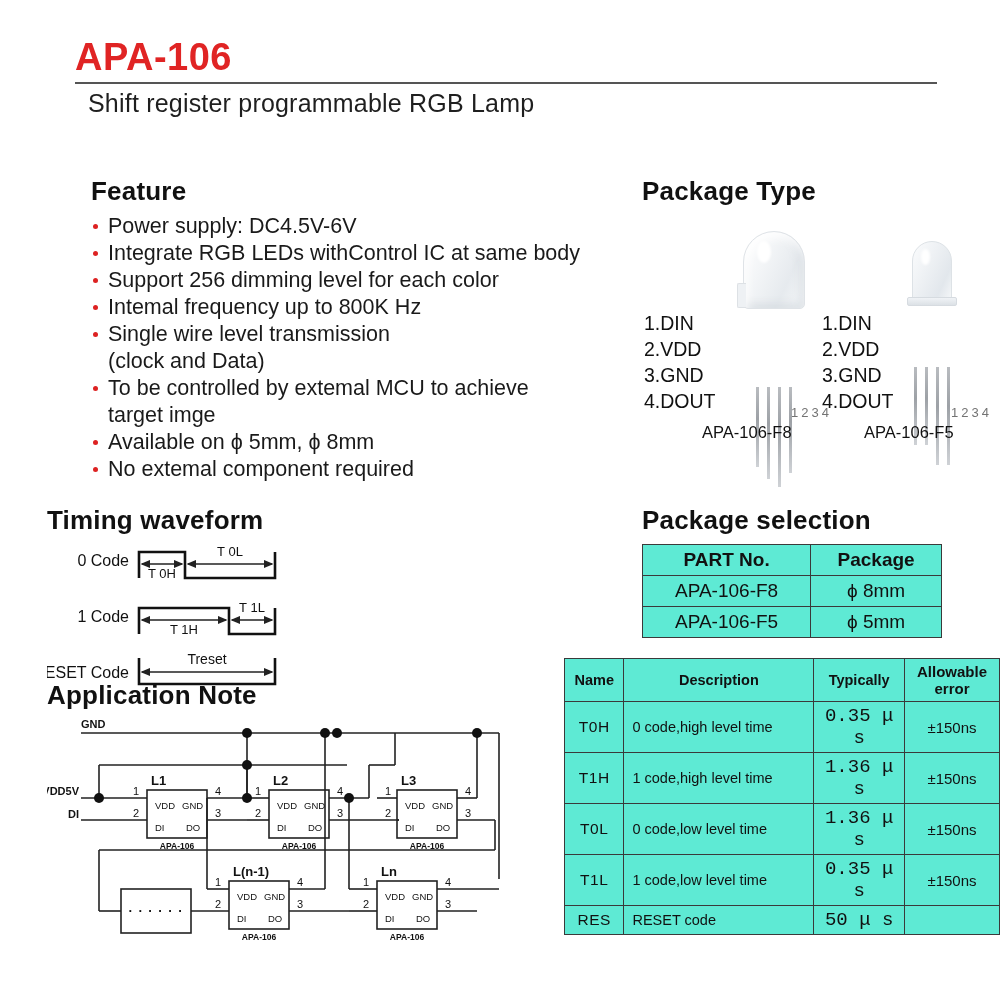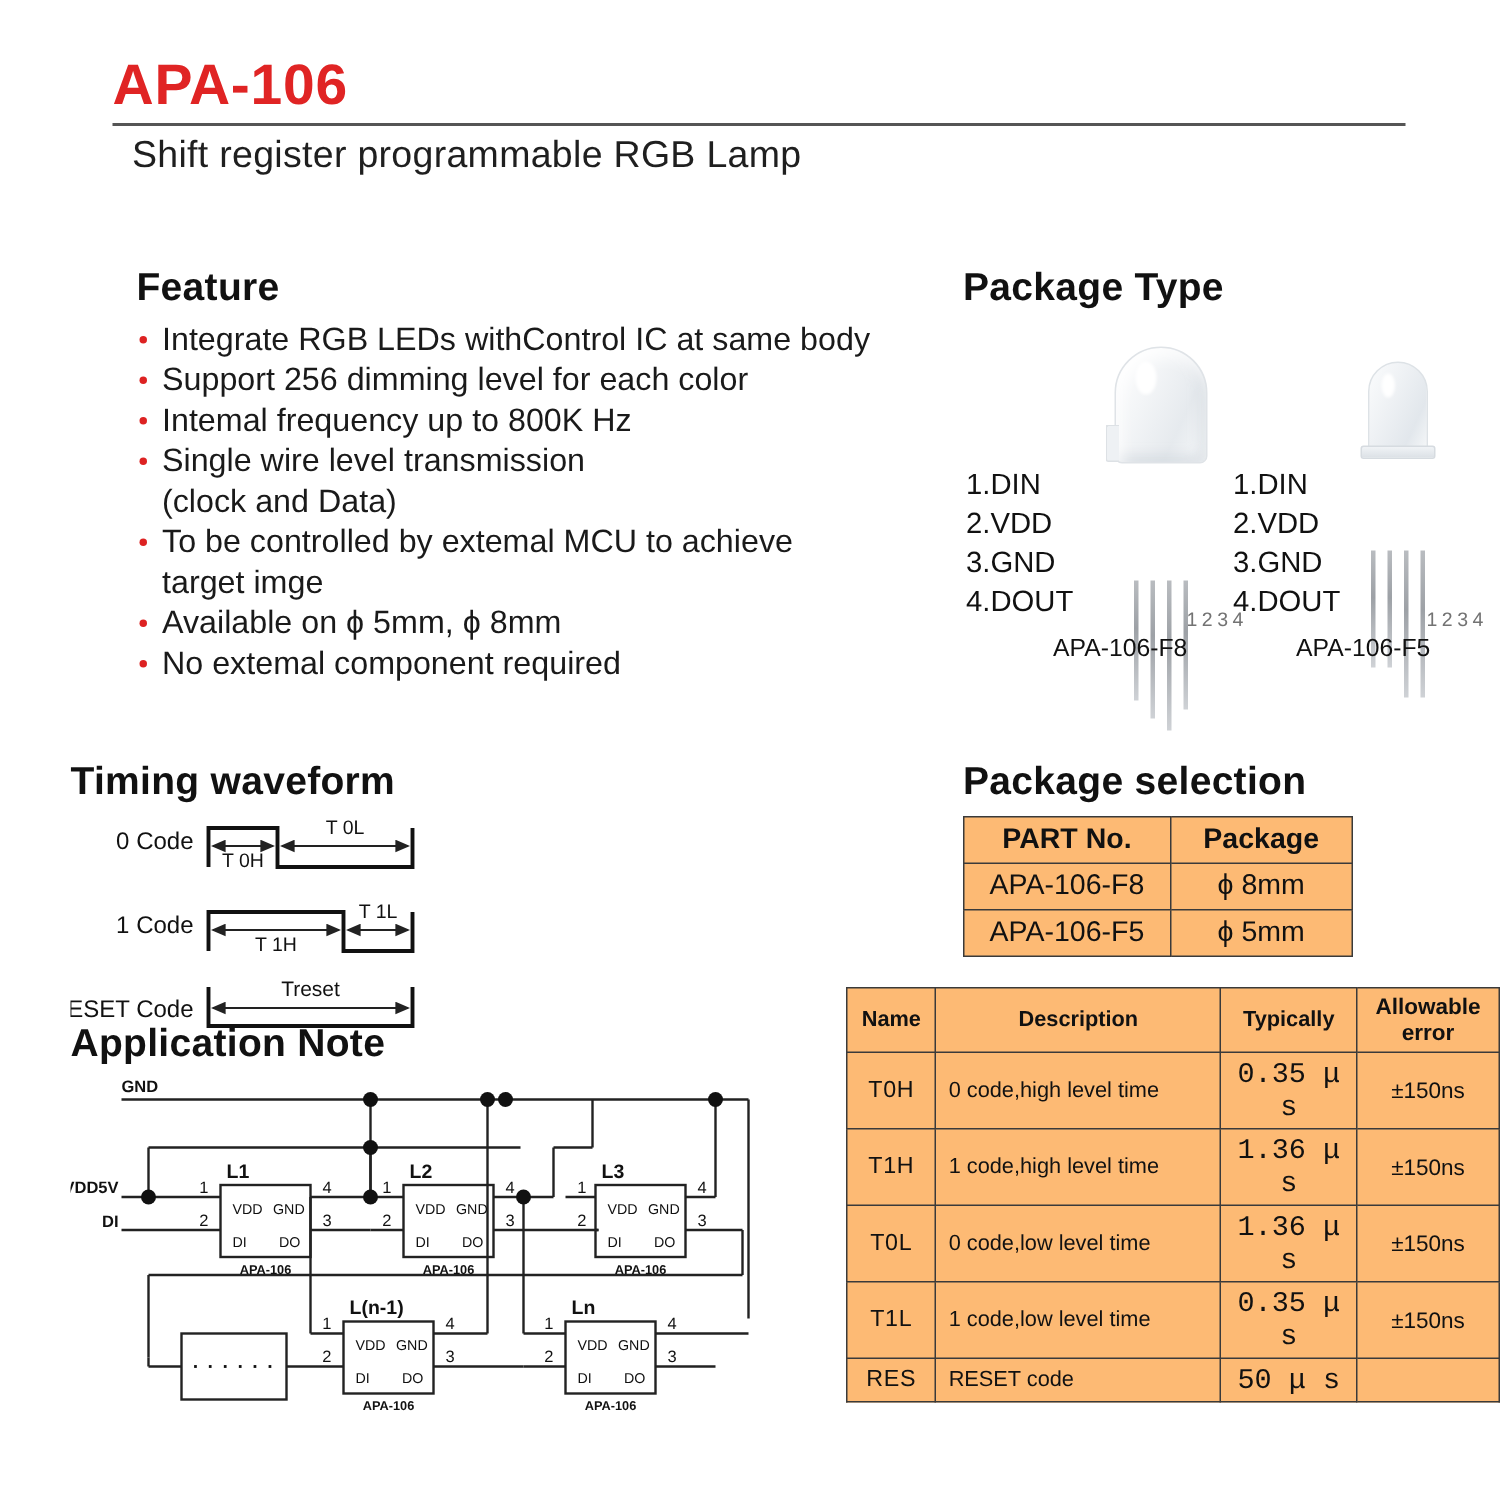--- a/index.html
+++ b/index.html
@@ -88,22 +88,22 @@
   }
 
   .pin-nums { position:absolute; font-size:13px; letter-spacing:3px; color:#737373;margin-left:37px; }
   .pkg-cap { position:absolute; font-size:16.5px; color:#111; }
 
   
   #timing-block { position:absolute; left:47px; top:505px; width:400px; }
   #timing-svg { margin-top:6px; }
 
   
-  #pkgsel-block { position:absolute; left:642px; top:505px; width:260px; }
-  table.grid { border-collapse:collapse; margin-top:8px; background:#fdba74; }
+  #pkgsel-block { position:absolute; left:642px; top:505px; width:300px; }
+  table.grid { border-collapse:collapse; margin-top:8px; background:#5eead4; }
   table.grid th, table.grid td {
     border:1.6px solid #3a3a3a; text-align:center; color:#111;
   }
   #pkgsel-table th { font-size:19px; font-weight:bold; padding:4px 12px; }
   #pkgsel-table td { font-size:19px; padding:4px 12px; }
   #pkgsel-table td.part { font-weight:normal; }
 
   
   #timingtbl-block { position:absolute; left:564px; top:650px; }
   #timing-table th { font-size:14.5px; font-weight:bold; padding:4px 6px; }
@@ -125,20 +125,21 @@
 
 <div id="header">
   <div id="part-number">APA-106</div>
   <div id="title-rule"></div>
   <div id="subtitle">Shift register programmable RGB Lamp</div>
 </div>
 
 <div id="feature-block">
   <div class="sec-h">Feature</div>
   <ul id="feature-list">
+    <li>Power supply: DC4.5V-6V</li>
     <li>Integrate RGB LEDs withControl IC at same body</li>
     <li>Support 256 dimming level for each color</li>
     <li>Intemal frequency up to 800K Hz</li>
     <li>Single wire level transmission
 (clock and Data)</li>
     <li>To be controlled by extemal MCU to achieve
 target imge</li>
     <li>Available on ϕ 5mm, ϕ 8mm</li>
     <li>No extemal component required</li>
   </ul>

